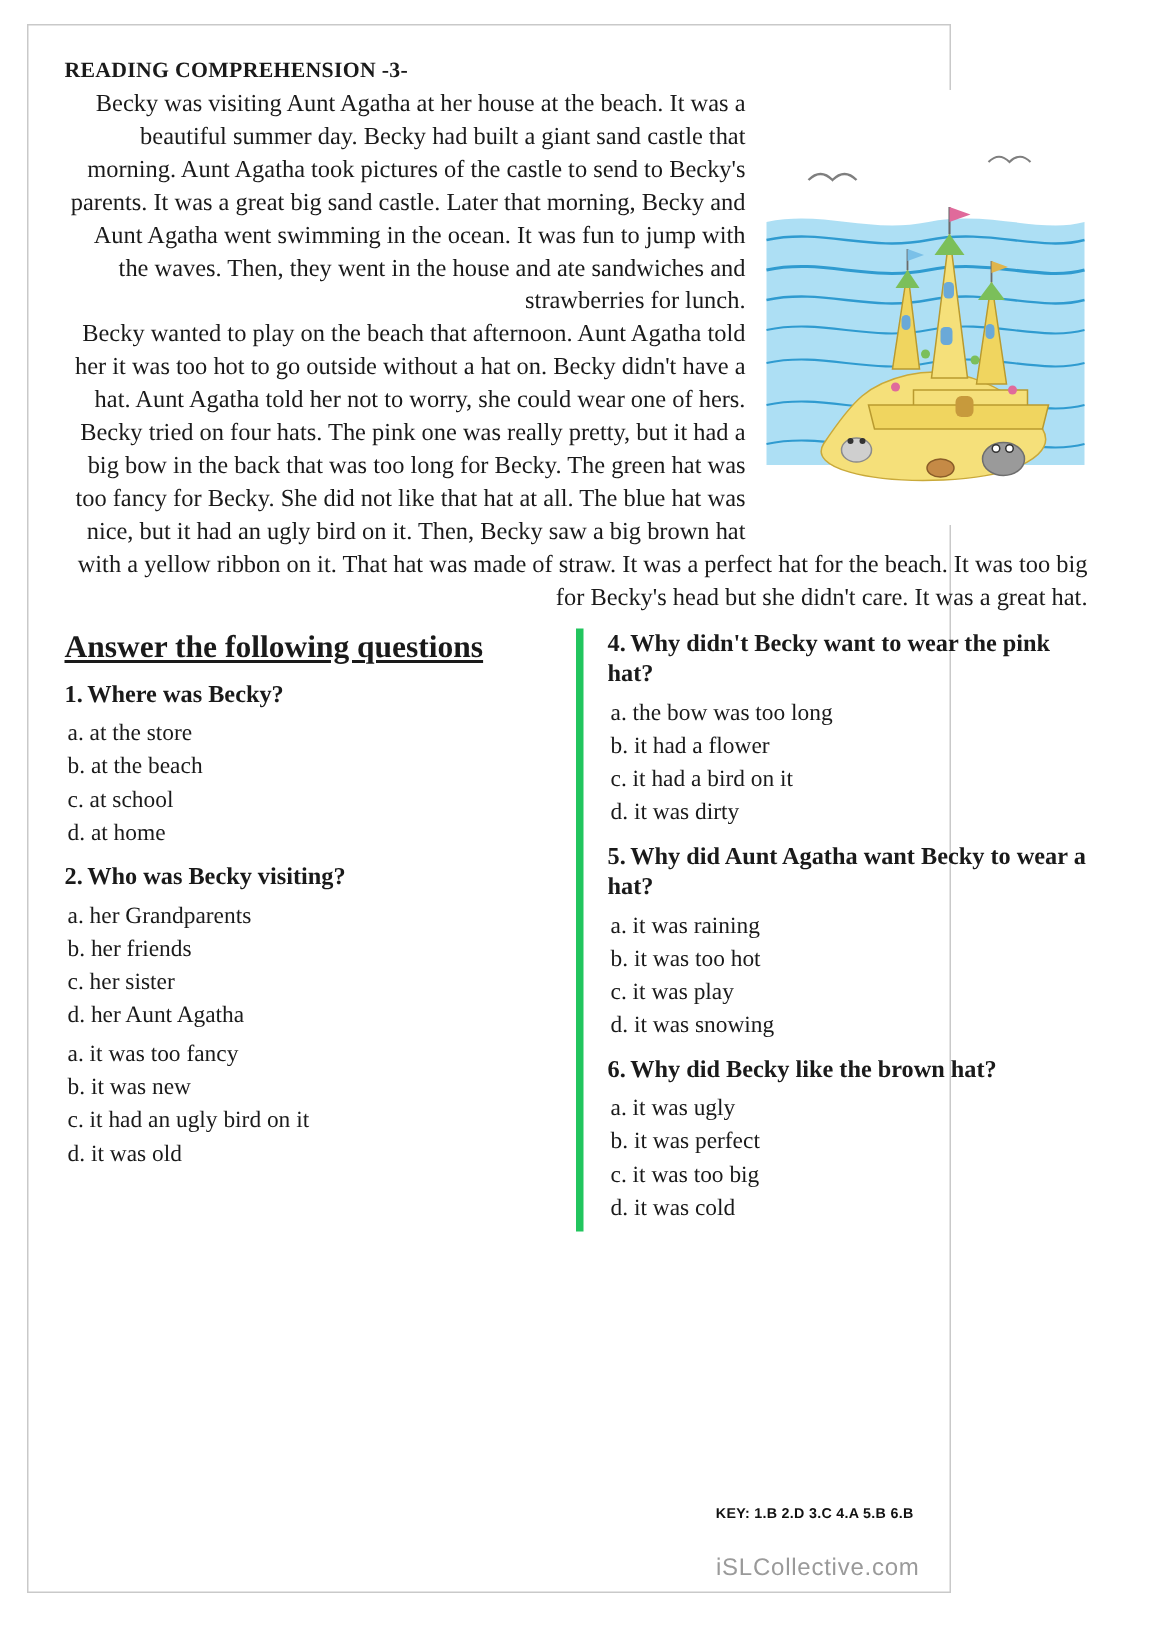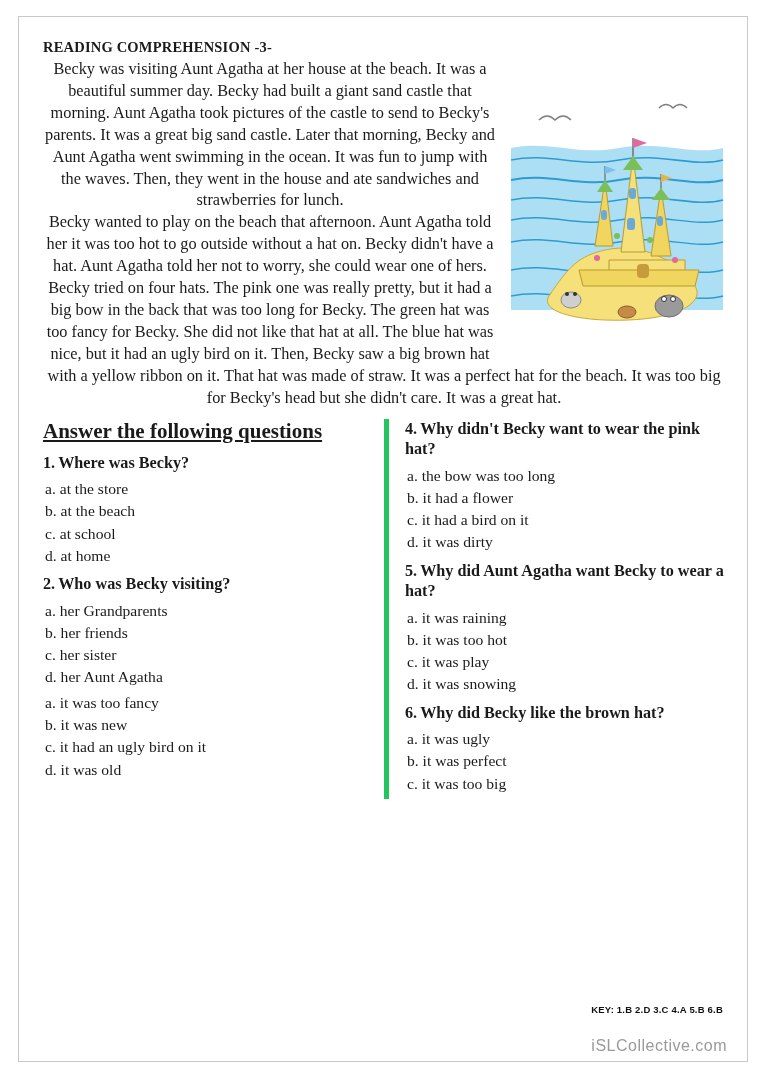--- a/index.html
+++ b/index.html
@@ -12,21 +12,21 @@
     height: 1084px;
     font-family: "Liberation Serif", serif;
     color: #1a1a1a;
     position: relative;
     overflow: hidden;
   }
   .page {
     position: absolute;
     left: 18px;
     top: 16px;
-    width: 730px;
+    width: 616px;
     height: 1046px;
     border: 1px solid #c9c9c9;
     box-sizing: border-box;
     background: #fff;
   }
   .inner {
     position: absolute;
     left: 24px;
     top: 22px;
     width: 682px;
@@ -34,21 +34,21 @@
   .title {
     font-weight: bold;
     font-size: 14.5px;
     letter-spacing: 0.2px;
     margin-bottom: 2px;
     font-family: "Liberation Serif", serif;
   }
   .passage {
     font-size: 16.3px;
     line-height: 1.345;
-    text-align: center;
+    text-align: right;
   }
   .passage p {
     margin: 0;
   }
   .illus {
     float: right;
     width: 216px;
     height: 290px;
     margin: 2px 0 4px 12px;
     position: relative;
@@ -242,20 +242,21 @@
           <div class="opt">d. it was snowing</div>
         </div>
 
         <div class="q">
           <span class="num">6.</span><span>Why did Becky like the brown hat?</span>
         </div>
         <div class="opts">
           <div class="opt">a. it was ugly</div>
           <div class="opt">b. it was perfect</div>
           <div class="opt">c. it was too big</div>
+          <div class="opt">d. it was cold</div>
         </div>
       </div>
 
     </div>
   </div>
 
   <div class="key">KEY: 1.B 2.D 3.C 4.A 5.B 6.B</div>
   <div class="watermark">iSLCollective.com</div>
 </div>
 

